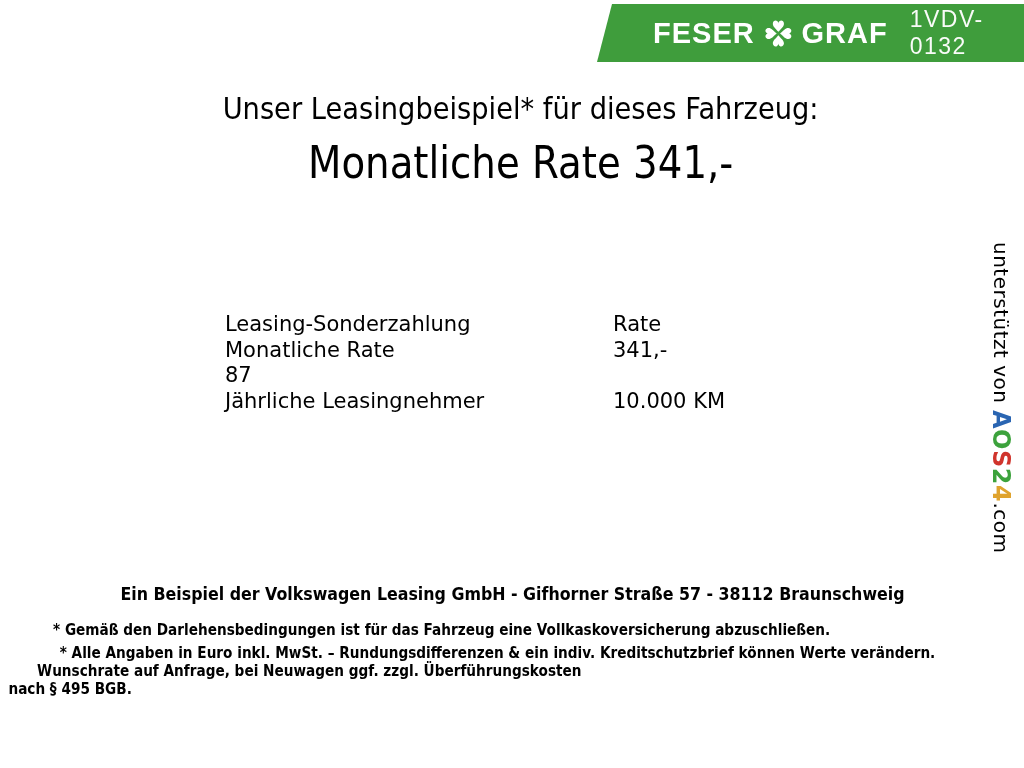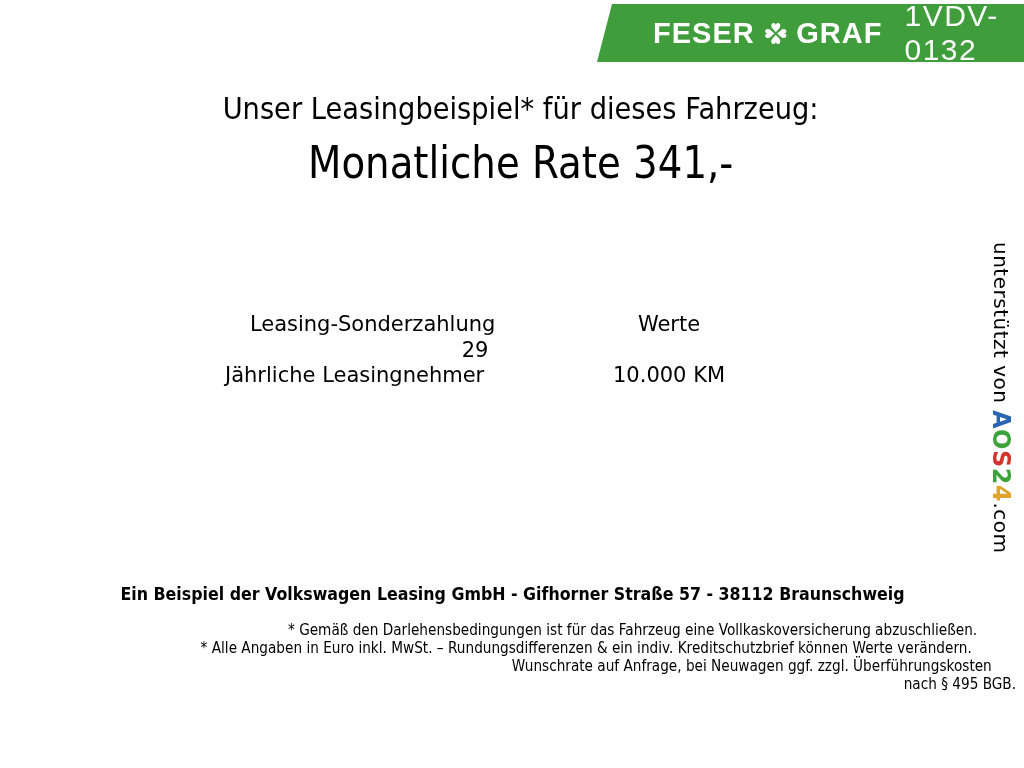--- a/index.html
+++ b/index.html
@@ -9,51 +9,51 @@
   }
   
   .banner {
     position:absolute; top:4px; left:597px; width:427px; height:58px;
     clip-path:polygon(15px 0, 100% 0, 100% 100%, 0 100%);
     display:flex; align-items:center; box-sizing:border-box; padding-left:56px;
     color:#fff;
   }
   .brand-word { font-weight:bold; font-size:29px; letter-spacing:1px; line-height:1; }
   .clover { width:33px; height:33px; margin:0 9px; display:block; }
-  .plate-code { font-size:30px; font-weight:400; letter-spacing:1.5px; margin-left:22px; opacity:.97; }
+  .plate-code { font-size:23px; font-weight:400; letter-spacing:1.5px; margin-left:22px; opacity:.97; }
 
   
   .title-block { position:absolute; top:89px; left:9px; width:100%; text-align:center; }
   .title-line1 { font-size:31px; line-height:38px; }
   .title-line2 { font-size:44px; line-height:50px; margin-top:10px; }
   .cond { display:inline-block; transform:scaleX(0.88); white-space:nowrap; font-family:"DejaVu Sans",sans-serif; }
 
   
   .lease-table { position:absolute; top:312px; left:225px; font-family:"DejaVu Sans",sans-serif; font-size:21px; }
-  .lease-row { display:flex; line-height:25.5px;justify-content:center; }
+  .lease-row { display:flex; line-height:25.5px; }
   .lease-label { width:388px; }
   .lease-value { white-space:nowrap; }
 
   
   .v-strip {
     position:absolute; top:242px; right:9px;
     writing-mode:vertical-rl; text-orientation:mixed;
     font-family:"DejaVu Sans",sans-serif; font-size:20px; letter-spacing:.5px;
     white-space:nowrap;
   }
   .aos-letter { font-weight:bold; font-size:24px; }
   .aos-suffix { font-size:20px; }
 
   
   .address-line { position:absolute; top:583px; left:0; width:100%; text-align:center;
     font-weight:bold; font-size:18px; }
-  .disclaimers { position:absolute; top:621px; left:0; width:100%; text-align:right;
-    font-weight:normal; font-size:15.5px; }
+  .disclaimers { position:absolute; top:621px; left:0; width:100%; text-align:left;
+    font-weight:bold; font-size:15.5px; }
   .disc-line { line-height:18px; }
-  .para-gap { }
+  .para-gap { margin-top:5px; }
 </style>
 </head>
 <body>
 
 <div class="banner" style="background-color: rgb(63, 157, 60);">
   <span class="brand-word">FESER</span>
   <svg class="clover" viewBox="0 0 44 44" aria-hidden="true">
     <g fill="#ffffff" transform="translate(22,22)">
       <g transform="rotate(0) translate(0,-9.5)">
           <path d="M0 7 C-4.5 1.5 -8.5 -1 -8.5 -5.5 C-8.5 -9.5 -4.5 -11.5 -2 -9.5 C-0.8 -8.6 0 -7.2 0 -5.8 C0 -7.2 0.8 -8.6 2 -9.5 C4.5 -11.5 8.5 -9.5 8.5 -5.5 C8.5 -1 4.5 1.5 0 7 Z"></path>
@@ -78,24 +78,28 @@
     <span class="cond">Unser Leasingbeispiel* für dieses Fahrzeug:</span>
   </div>
   <div class="title-line2">
     <span class="cond">Monatliche Rate 341,-</span>
   </div>
 </div>
 
 <div class="lease-table">
   <div class="lease-row">
     <span class="lease-label">Leasing-Sonderzahlung</span>
-    <span class="lease-value">Werte</span>
+    <span class="lease-value">Rate</span>
   </div>
   <div class="lease-row">
-    <span class="lease-value">29</span>
+    <span class="lease-label">Monatliche Rate</span>
+    <span class="lease-value">341,-</span>
+  </div>
+  <div class="lease-row">
+    <span class="lease-value">87</span>
   </div>
   <div class="lease-row">
     <span class="lease-label">Jährliche Leasingnehmer</span>
     <span class="lease-value">10.000 KM</span>
   </div>
 </div>
 
 <div class="v-strip">
   <span>unterstützt von </span><span><span class="aos-letter" style="color: rgb(42, 101, 178);">A</span><span class="aos-letter" style="color: rgb(60, 162, 60);">O</span><span class="aos-letter" style="color: rgb(208, 52, 44);">S</span><span class="aos-letter" style="color: rgb(60, 162, 60);">2</span><span class="aos-letter" style="color: rgb(223, 163, 46);">4</span></span><span class="aos-suffix">.com</span>
 </div>

